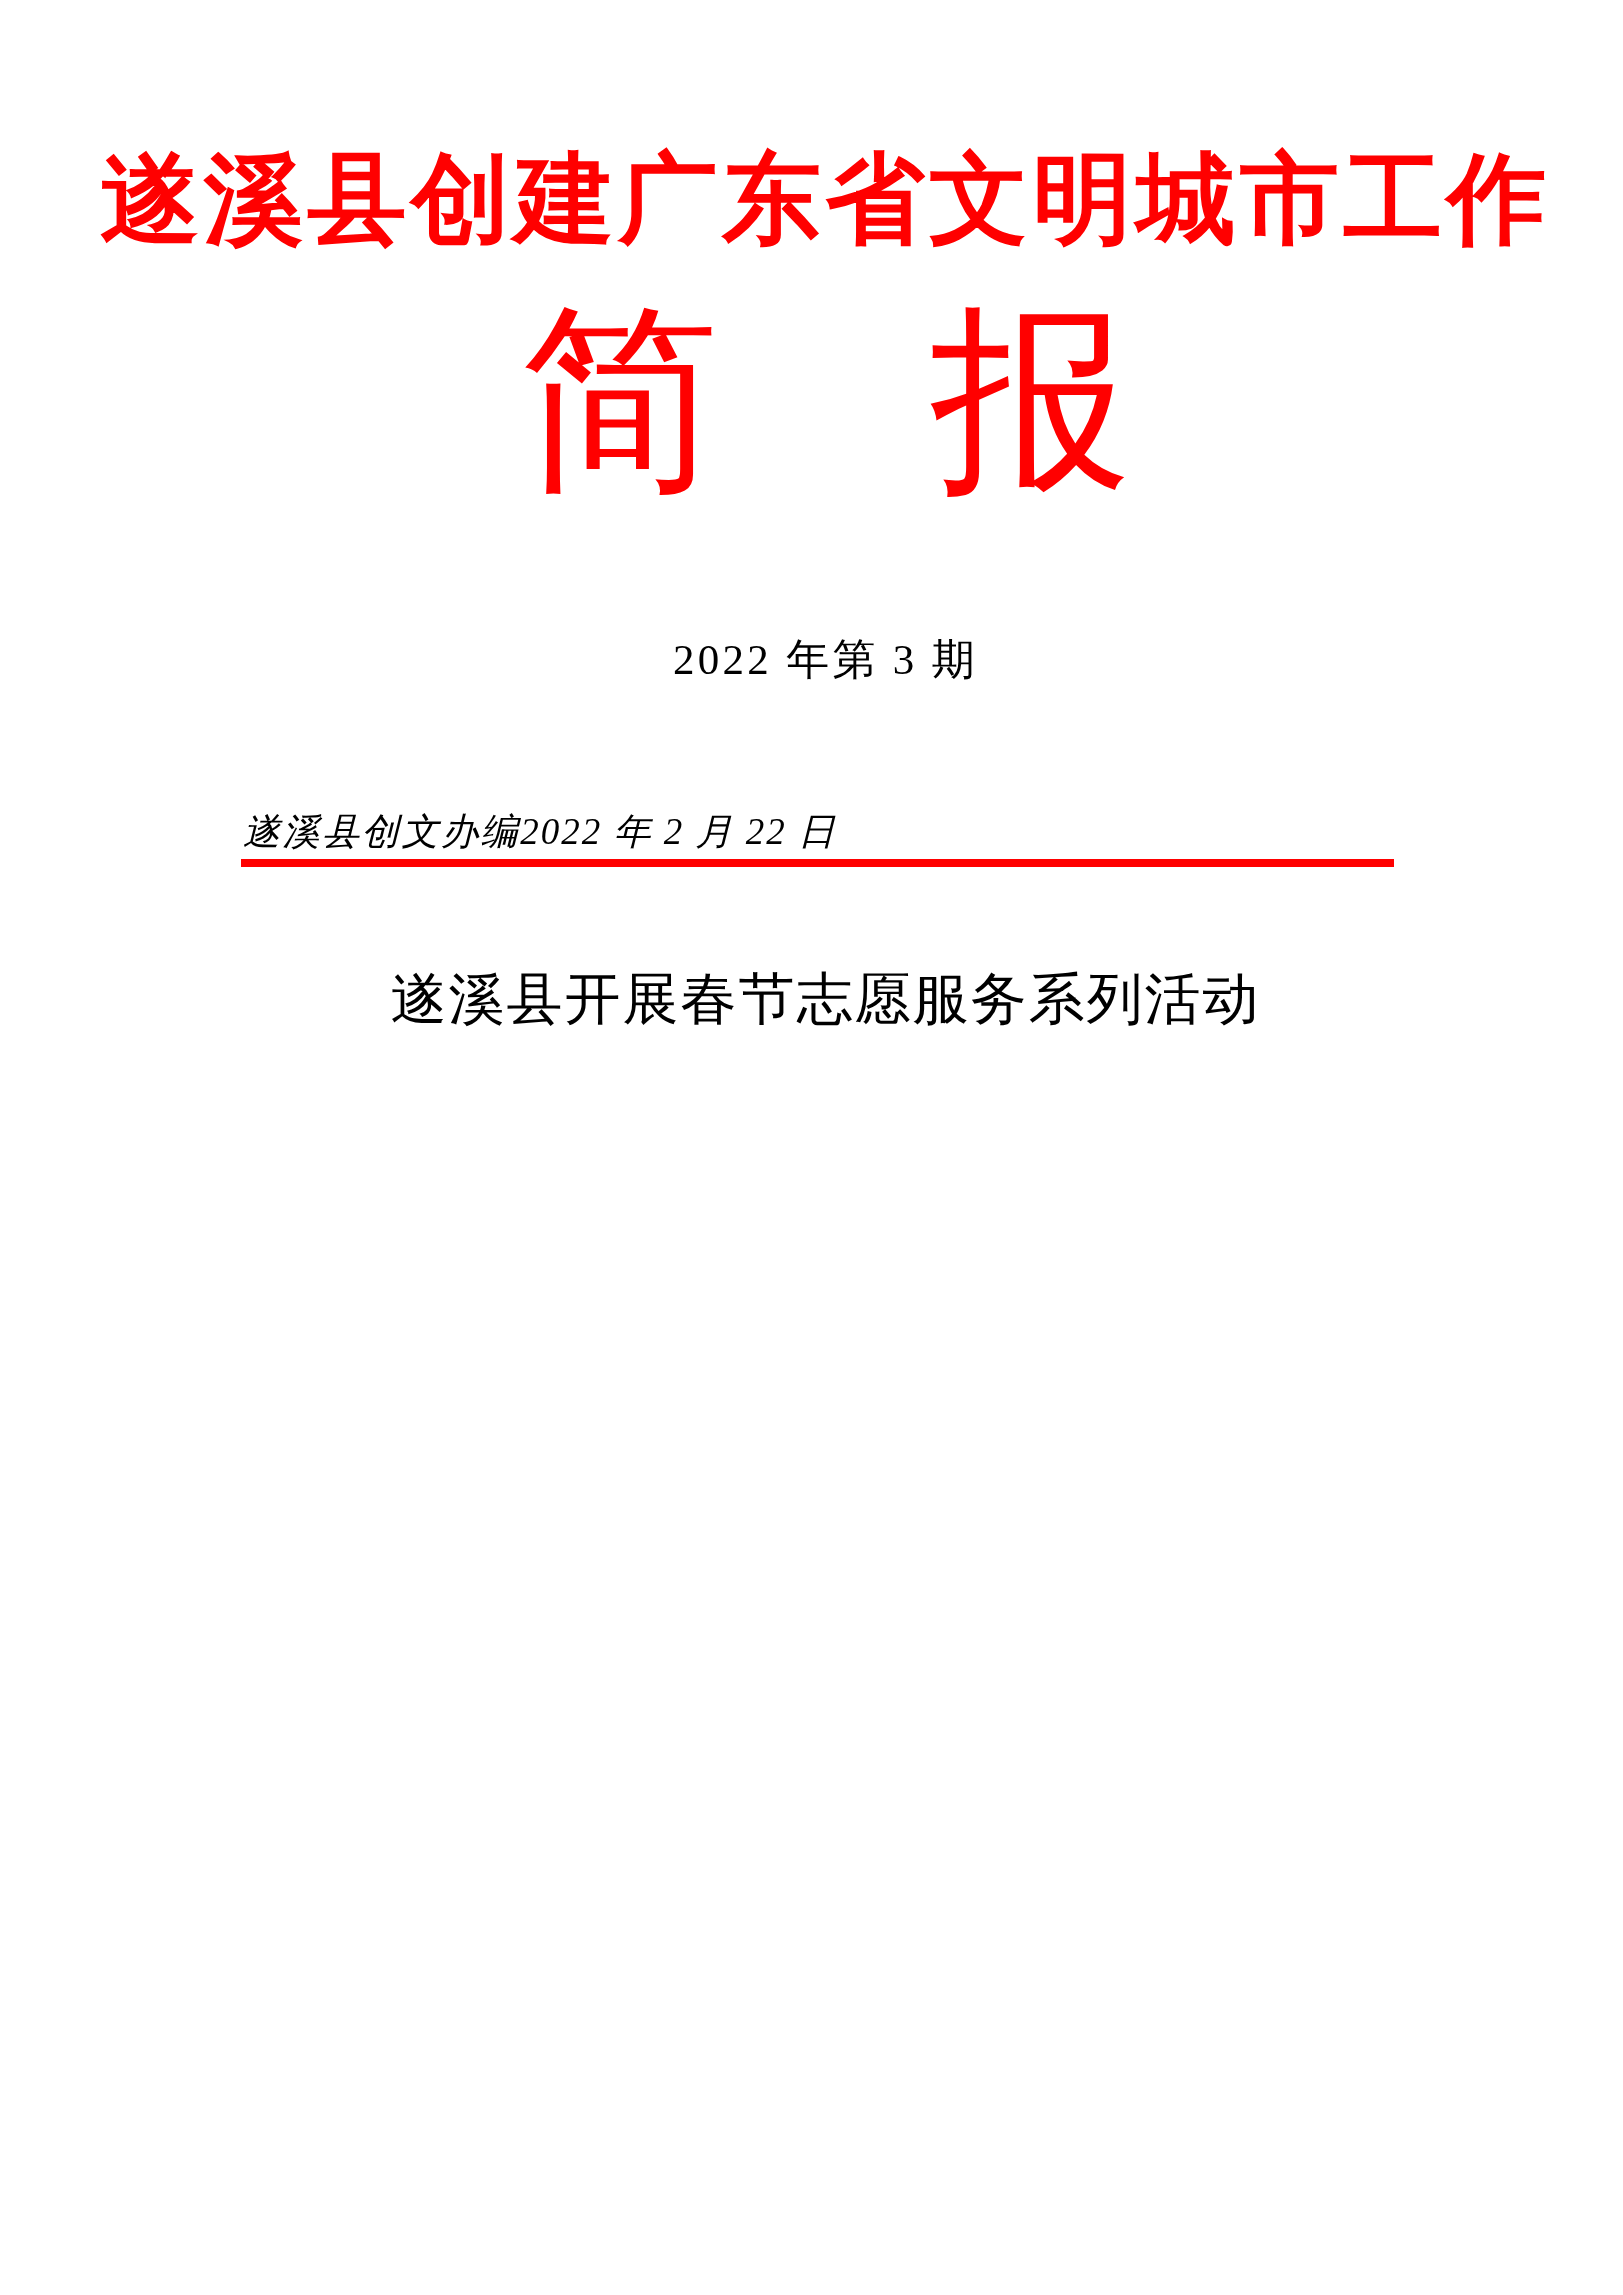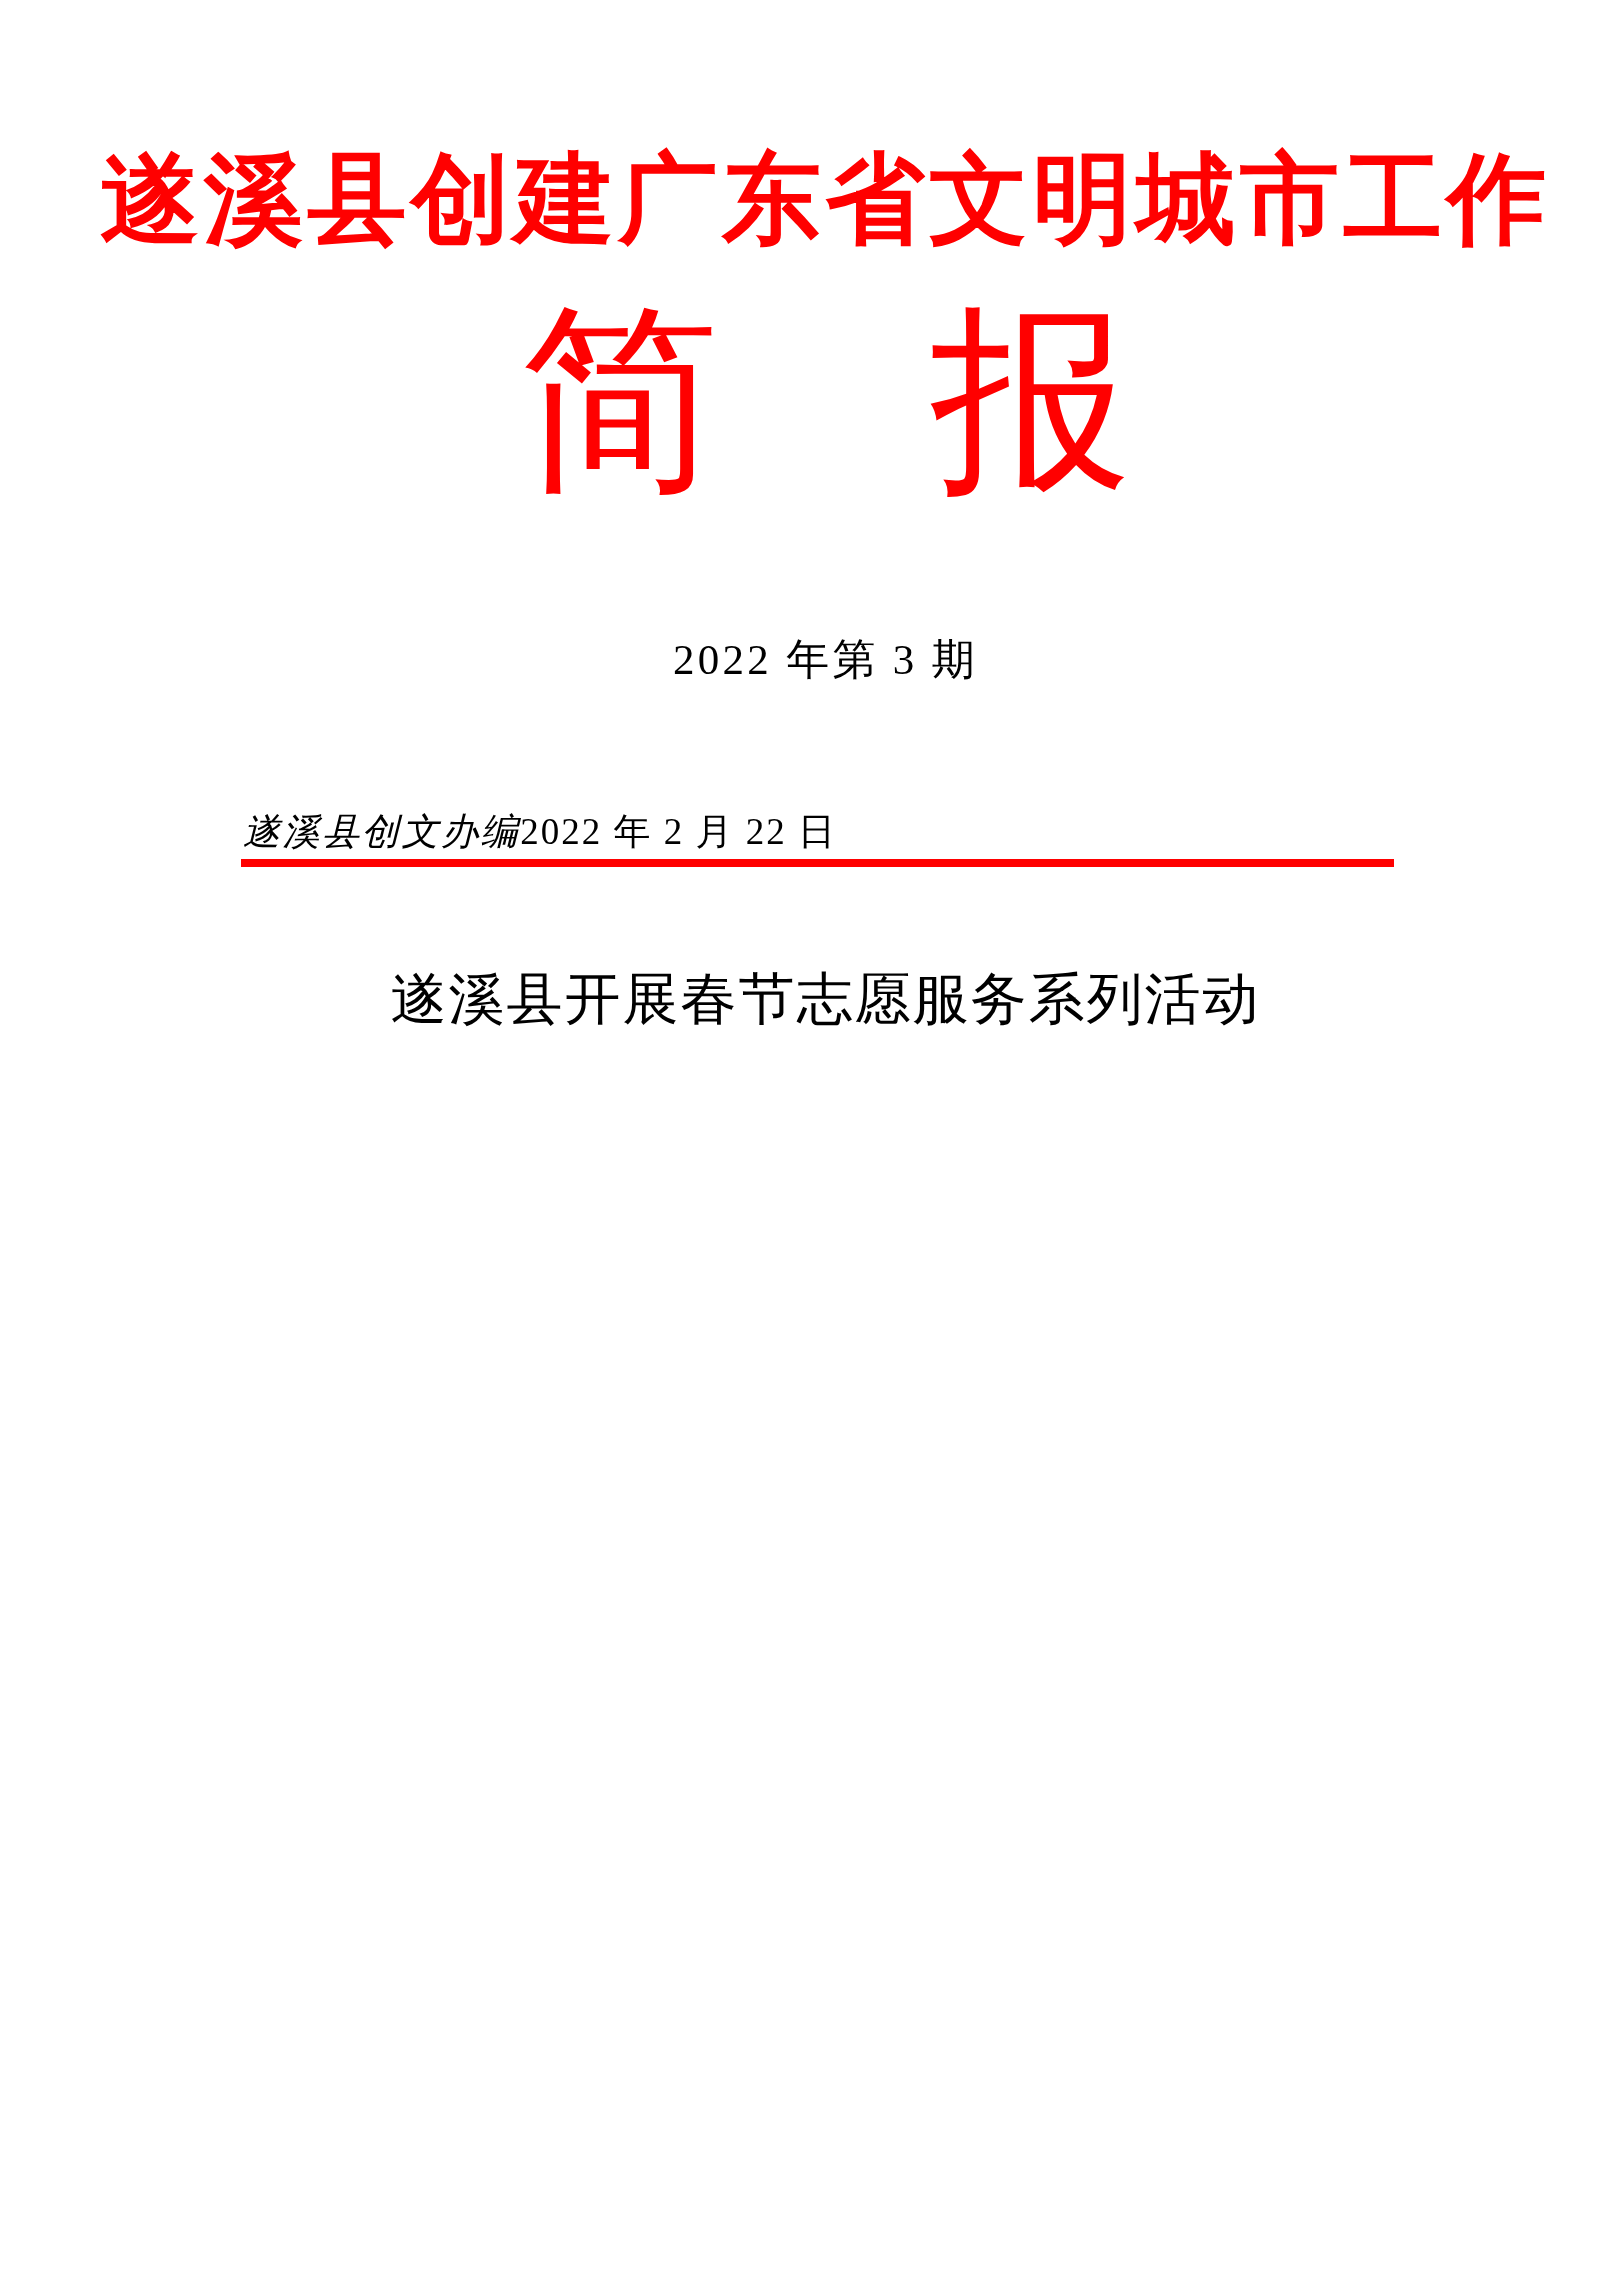--- a/index.html
+++ b/index.html
@@ -72,20 +72,21 @@
     align-items: baseline;
     font-size: 37px;
     line-height: 1.2;
   }
   .meta-editor {
     font-style: italic;
     letter-spacing: 2.6px;
     white-space: nowrap;
   }
   .meta-date {
+    font-style: italic;
     letter-spacing: 2px;
     white-space: nowrap;
   }
 
   
   .red-rule {
     position: absolute;
     top: 859px;
     left: 227px;
     width: 1153px;

